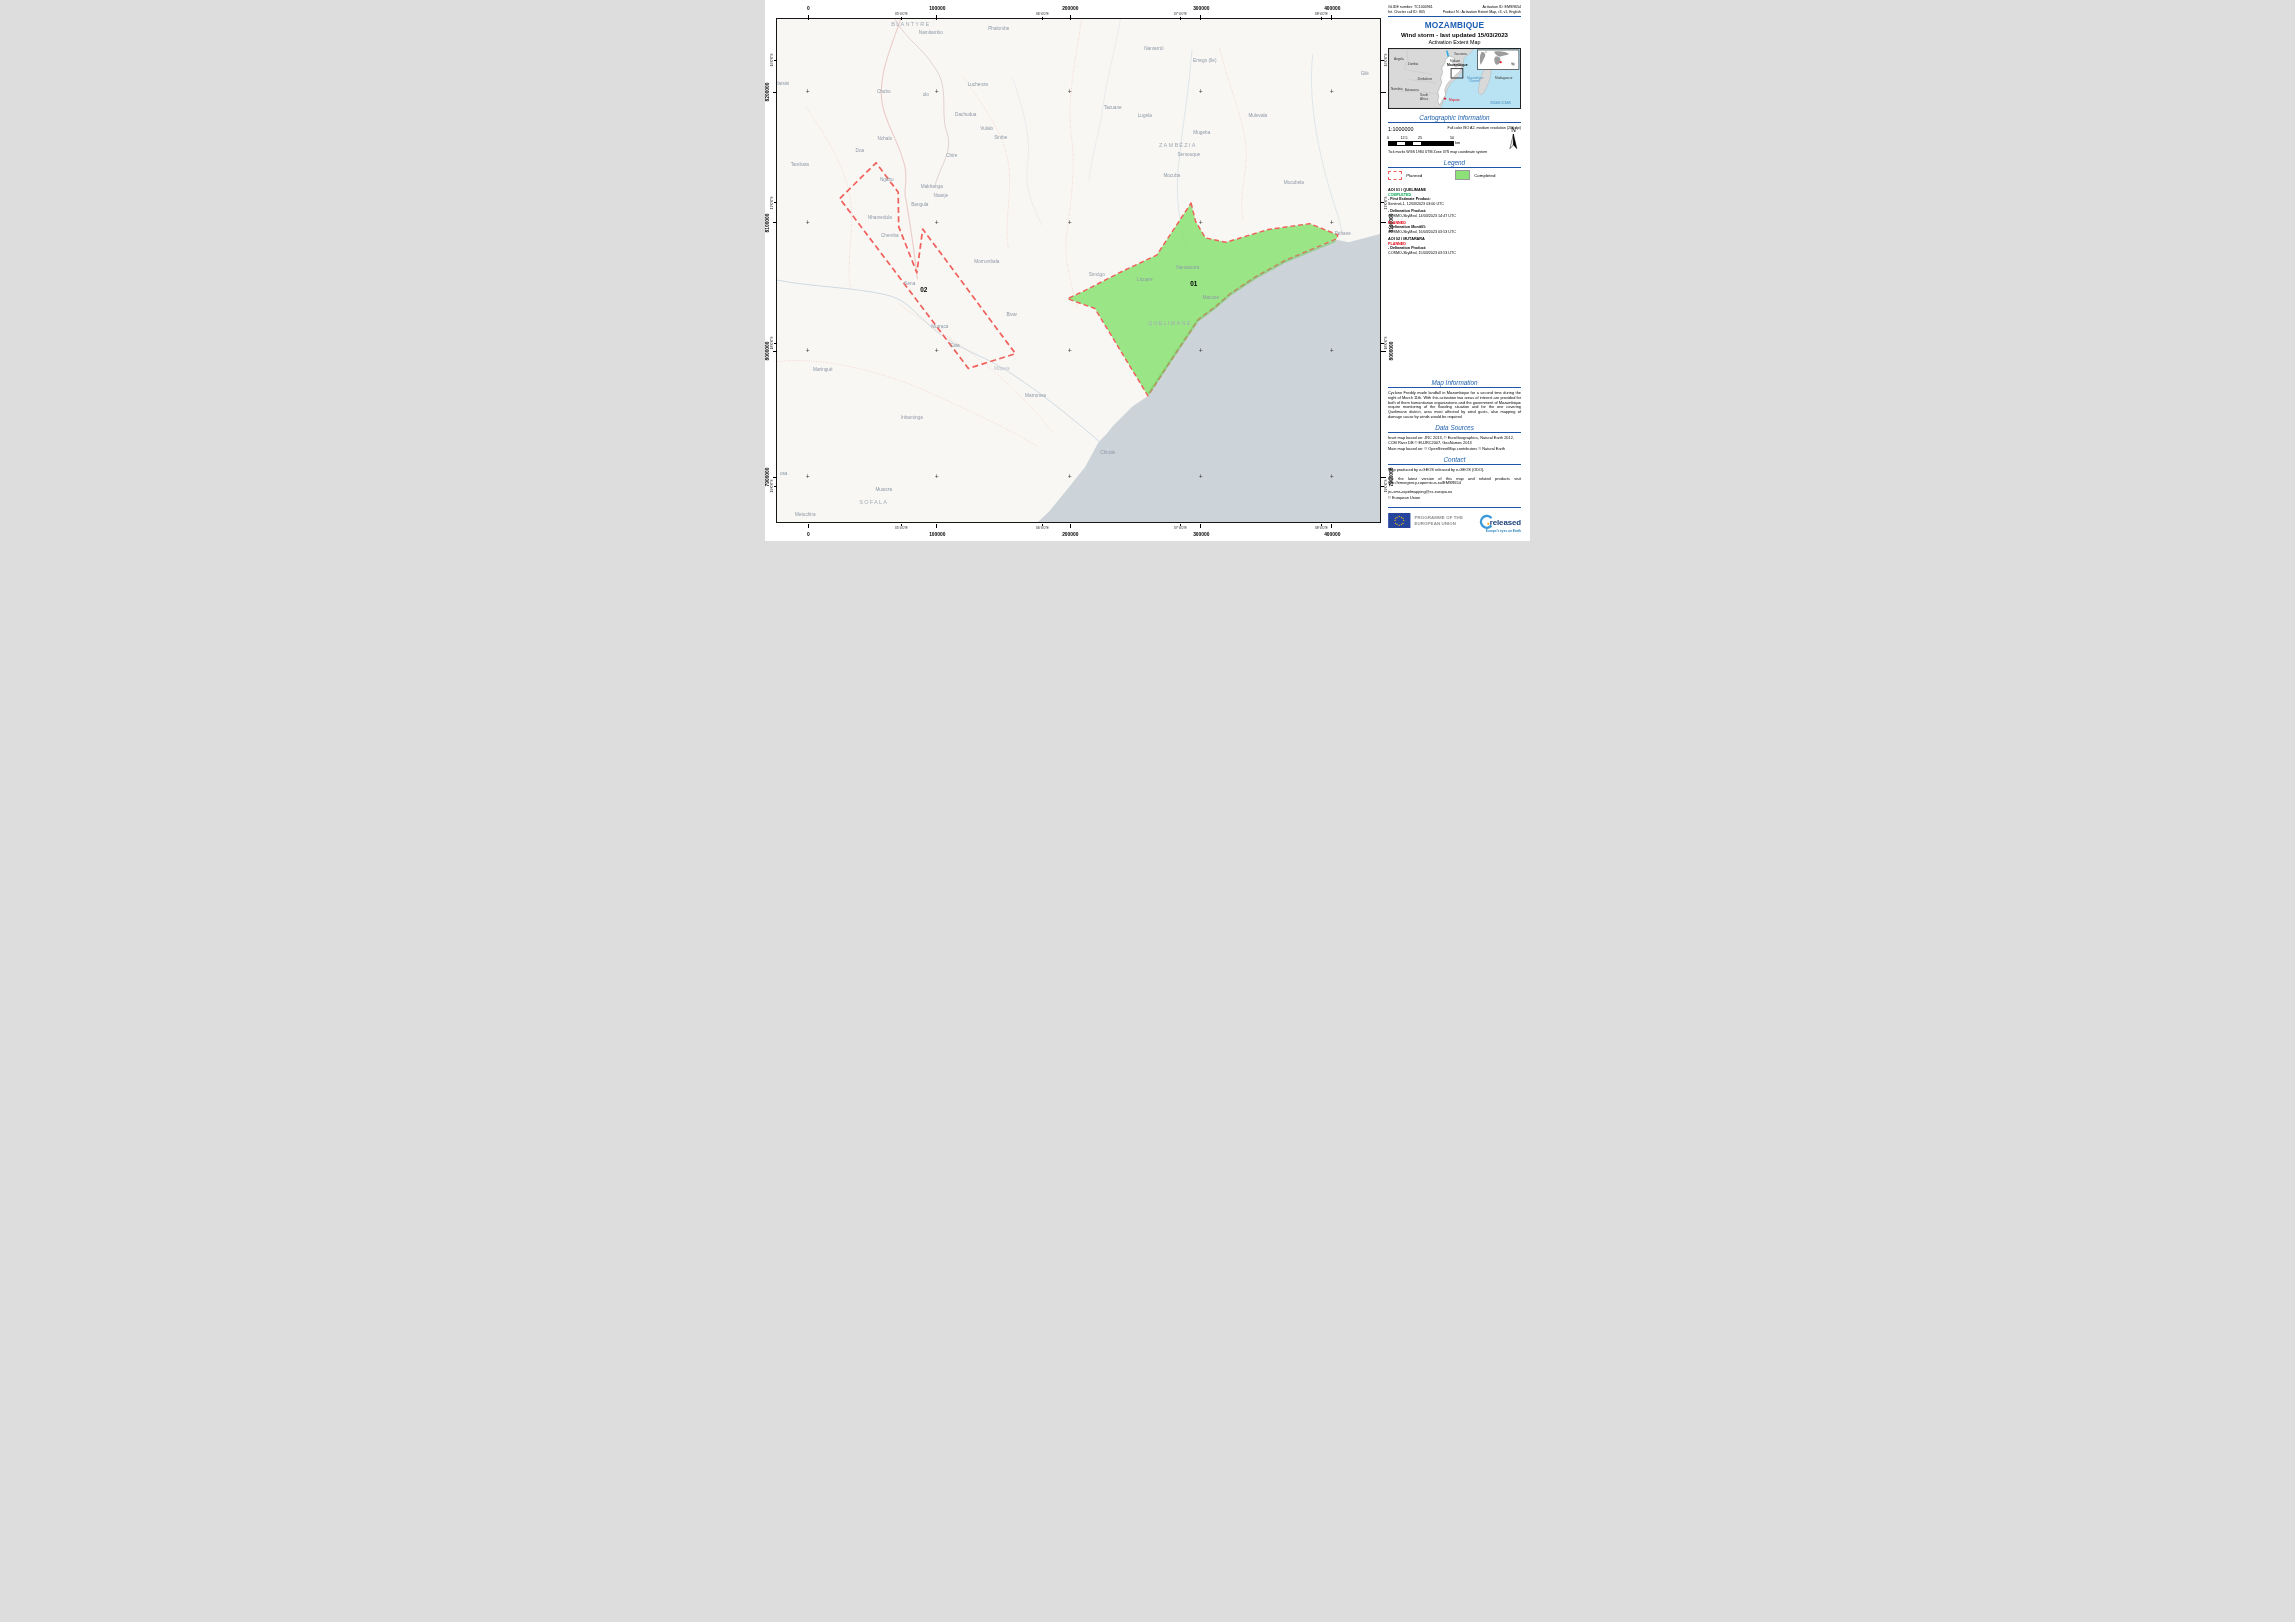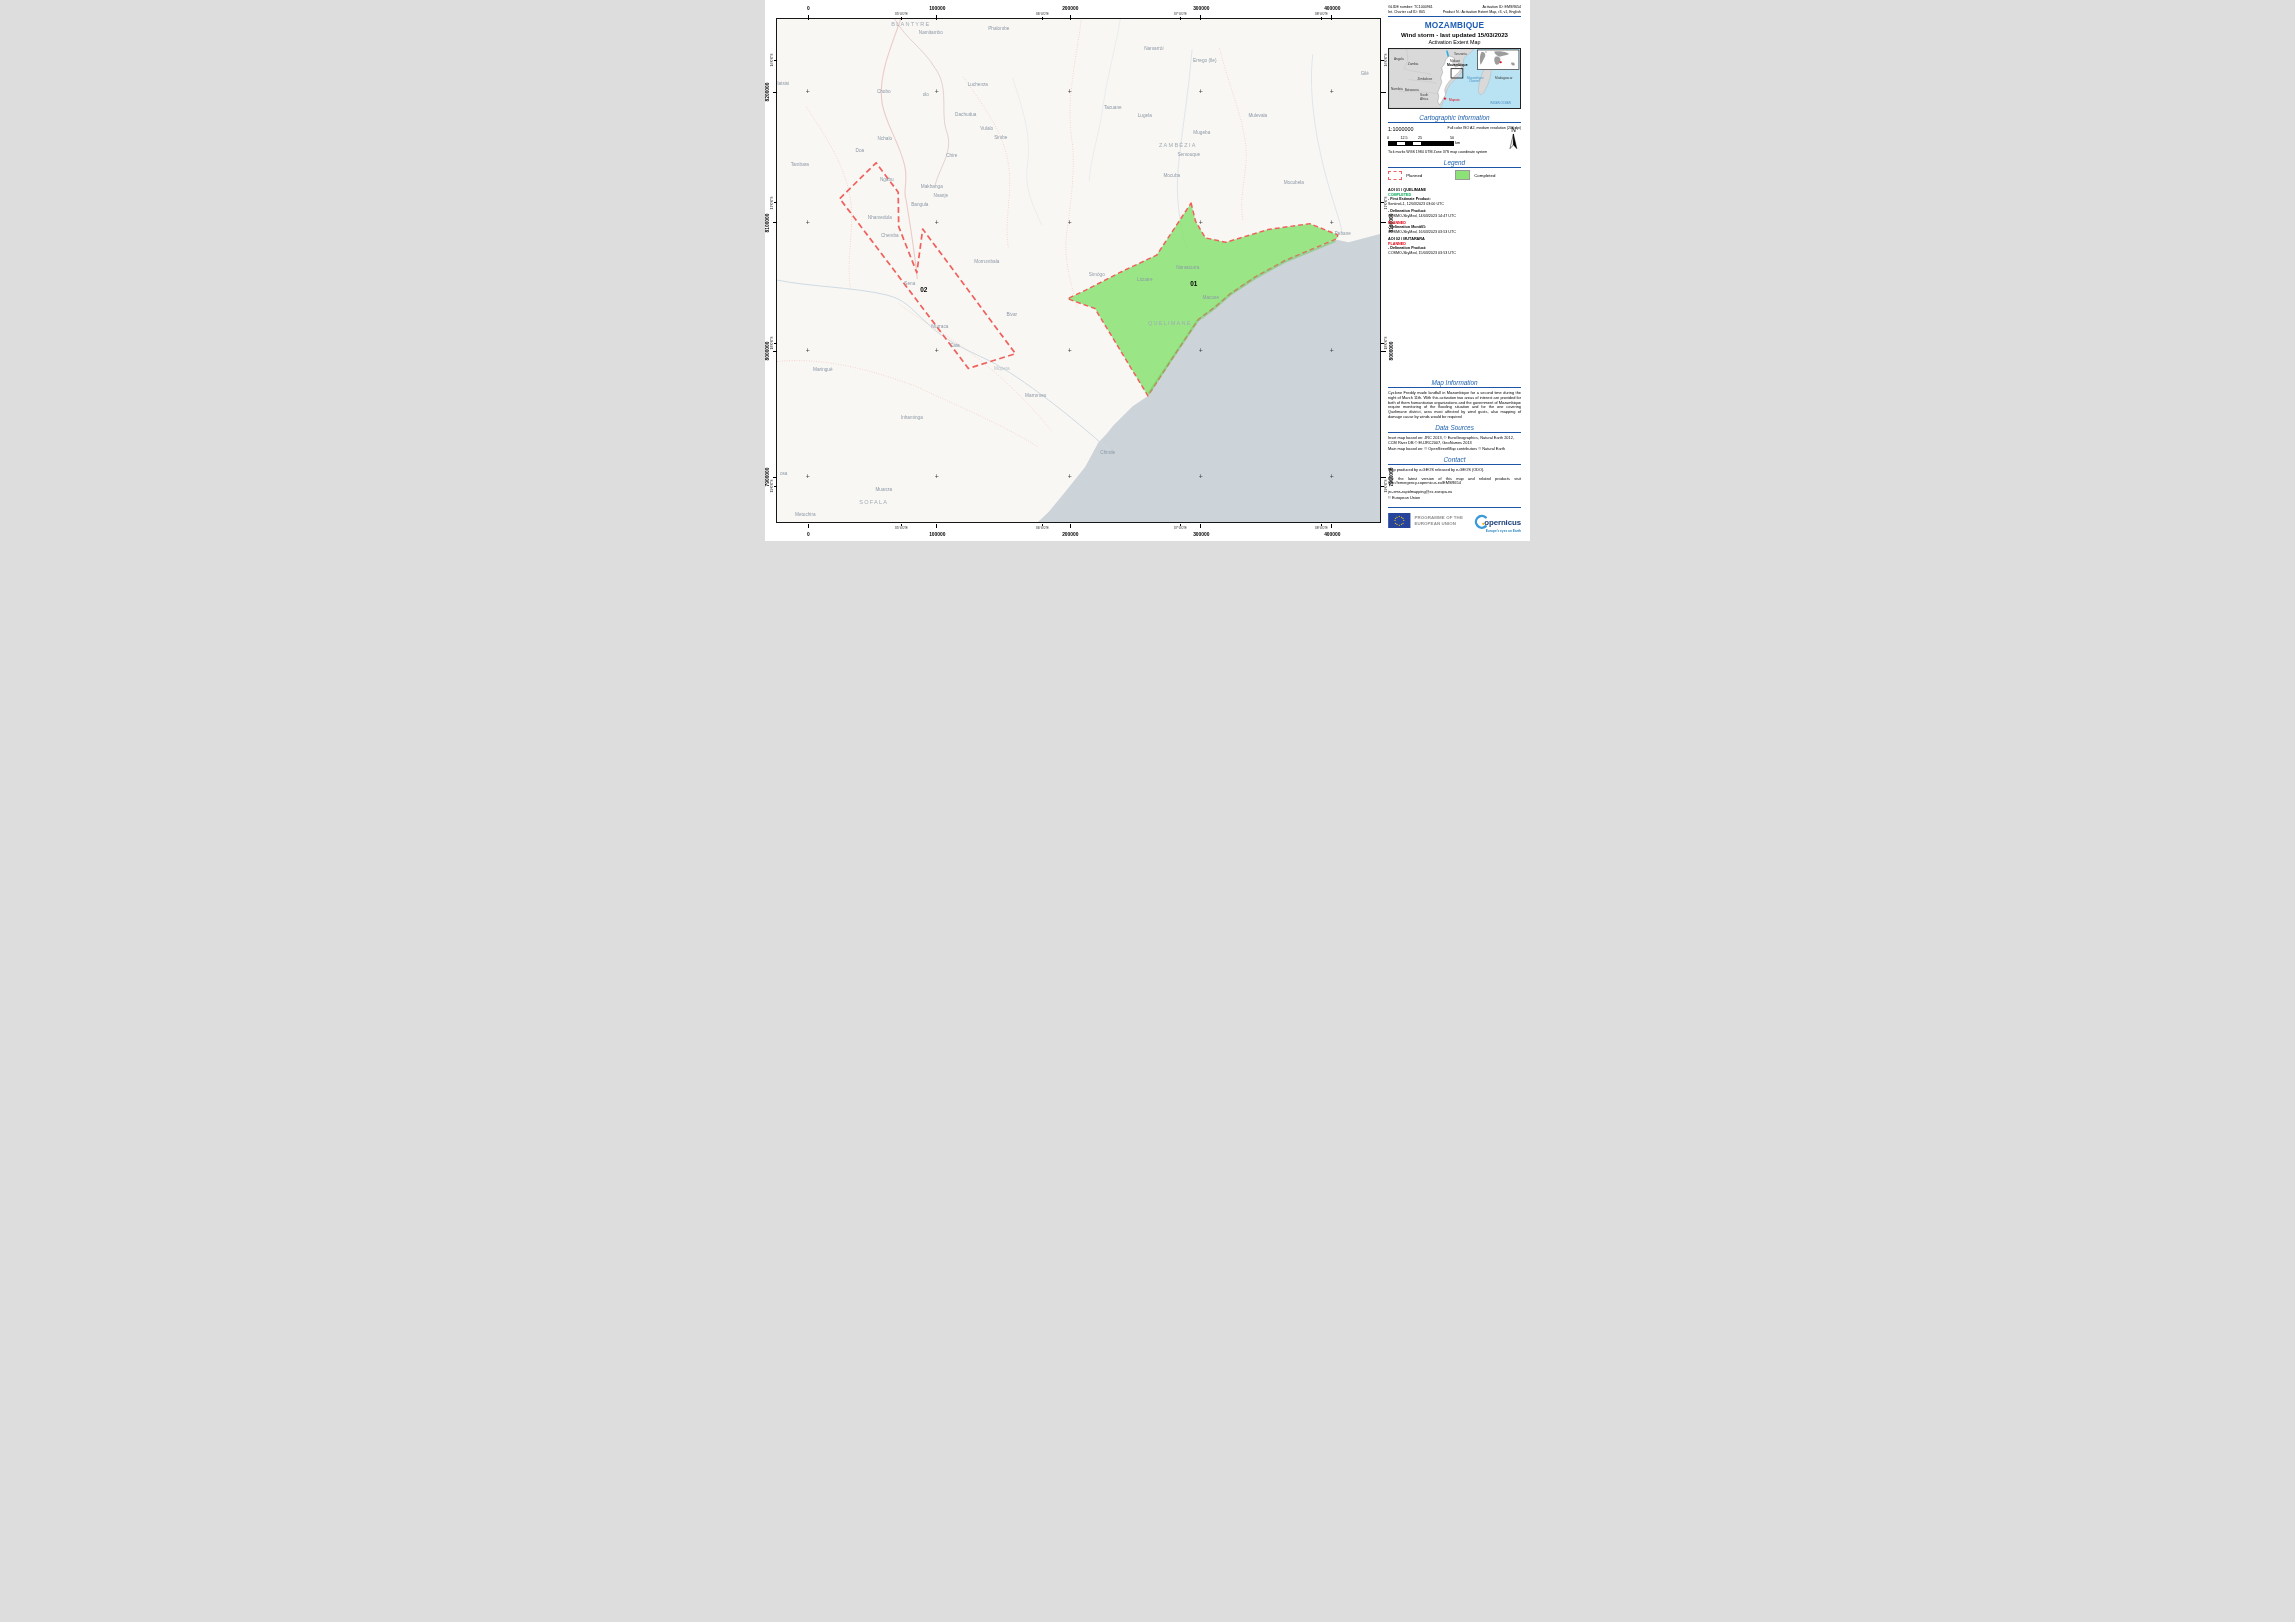--- a/index.html
+++ b/index.html
@@ -438,20 +438,20 @@
           <div>PROGRAMME OF THE</div>
           <div>EUROPEAN UNION</div>
         </div>
       </div>
       <div class="cop-block">
         <div class="cop-row">
           <svg width="14.7" height="15.7" viewBox="0 0 30 32">
             <path d="M26,7 A12,12 0 1 0 26,25" stroke="#3a9ad9" stroke-width="5" fill="none" stroke-linecap="round"></path>
             <circle cx="21" cy="20" r="2.2" fill="#f6a800"></circle>
           </svg>
-          <span class="cop-name">opernicus</span>
+          <span class="cop-name">released</span>
         </div>
         <div class="cop-tag">Europe's eyes on Earth</div>
       </div>
     </div>
   </div>
 </div>
 
 
 </body></html>

